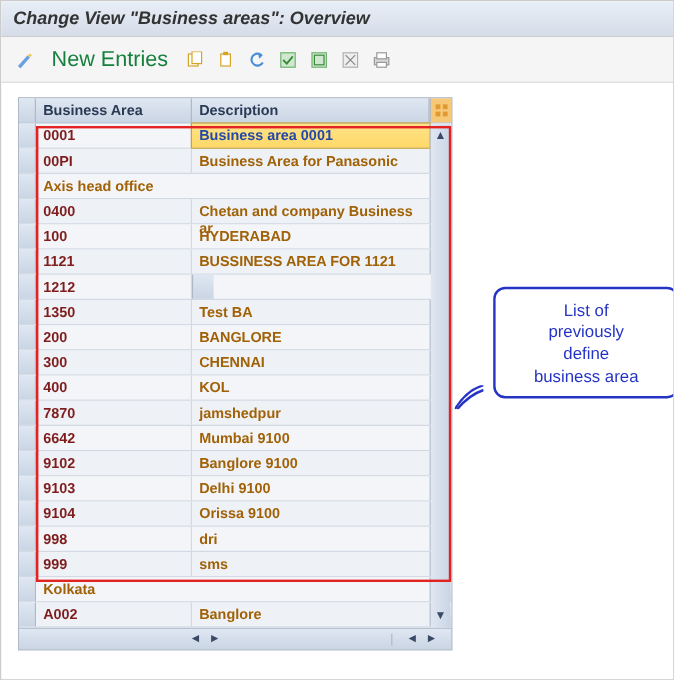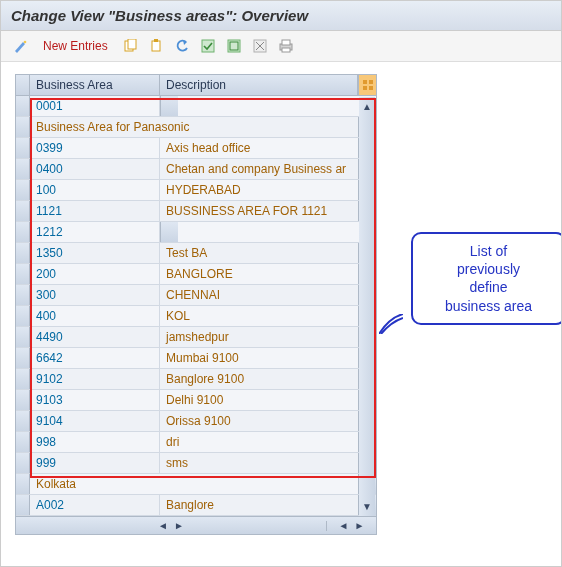--- a/index.html
+++ b/index.html
@@ -32,24 +32,24 @@
   }
   .tb-btn {
     display: inline-flex;
     align-items: center;
     justify-content: center;
     width: 20px;
     height: 18px;
     cursor: pointer;
   }
   .new-entries {
-    color: #b91c1c;
+    color: #15803d;
     cursor: pointer;
     padding: 2px 6px;
-    font-size: 12px;
+    font-size: 18px;
   }
   .content {
     padding: 12px 14px;
     position: relative;
   }
   .table-wrap {
     border: 1px solid #aeb9c7;
     width: 362px;
     background: #e7ecf3;
   }
@@ -85,21 +85,21 @@
   .row:nth-child(even) { background: #eef1f6; }
   .cell-sel {
     width: 14px;
     background: linear-gradient(#dfe7f2, #cad5e4);
     border-right: 1px solid #aeb9c7;
   }
   .cell-code {
     width: 130px;
     padding: 3px 6px;
     border-right: 1px solid #d2d9e3;
-    color: #0369a1;
+    color: #7f1d1d;
     font-family: Arial, sans-serif;
   }
   .cell-desc {
     flex: 1;
     padding: 3px 6px;
     color: #a16207;
   }
   .cell-end {
     width: 18px;
     background: linear-gradient(#dfe7f2, #cad5e4);
@@ -245,50 +245,51 @@
   <span class="tb-btn">
     <svg width="16" height="14" viewBox="0 0 16 14">
         <rect x="2" y="5" width="12" height="6" fill="#d6d6d6" stroke="#999"></rect>
         <rect x="4" y="1" width="8" height="5" fill="#fff" stroke="#999"></rect>
         <rect x="4" y="9" width="8" height="4" fill="#fff" stroke="#999"></rect>
       </svg>
   </span>
 </div>
 
 <div class="content">
-  <div class="table-wrap" style="position:relative;">
+  <div class="table-wrap" style="position:relative;font-weight:bold;">
     <div class="thead-row">
       <div class="th th-sel"></div>
       <div class="th th-code">Business Area</div>
       <div class="th th-desc">Description</div>
       <div class="th-end">
         <svg width="12" height="12" viewBox="0 0 12 12">
             <rect x="1" y="1" width="4" height="4" fill="#e09a2f"></rect>
             <rect x="7" y="1" width="4" height="4" fill="#e09a2f"></rect>
             <rect x="1" y="7" width="4" height="4" fill="#e09a2f"></rect>
             <rect x="7" y="7" width="4" height="4" fill="#e09a2f"></rect>
           </svg>
       </div>
     </div>
 
     <div class="rows" id="rows-container">
 
     <div class="row selected">
           <div class="cell-sel"></div>
           <div class="cell-code">0001</div>
-          <div class="cell-end"></div>
-        </div>
-        <div class="row">
-          <div class="cell-sel"></div>
+          <div class="cell-desc">Business area 0001</div>
+          <div class="cell-end"></div>
+        </div>
+        <div class="row">
+          <div class="cell-sel"></div>
+          <div class="cell-code">00PI</div>
           <div class="cell-desc">Business Area for Panasonic</div>
           <div class="cell-end"></div>
         </div>
         <div class="row">
           <div class="cell-sel"></div>
-          <div class="cell-code">0399</div>
           <div class="cell-desc">Axis head office</div>
           <div class="cell-end"></div>
         </div>
         <div class="row">
           <div class="cell-sel"></div>
           <div class="cell-code">0400</div>
           <div class="cell-desc">Chetan and company Business ar</div>
           <div class="cell-end"></div>
         </div>
         <div class="row">
@@ -327,21 +328,21 @@
           <div class="cell-end"></div>
         </div>
         <div class="row">
           <div class="cell-sel"></div>
           <div class="cell-code">400</div>
           <div class="cell-desc">KOL</div>
           <div class="cell-end"></div>
         </div>
         <div class="row">
           <div class="cell-sel"></div>
-          <div class="cell-code">4490</div>
+          <div class="cell-code">7870</div>
           <div class="cell-desc">jamshedpur</div>
           <div class="cell-end"></div>
         </div>
         <div class="row">
           <div class="cell-sel"></div>
           <div class="cell-code">6642</div>
           <div class="cell-desc">Mumbai  9100</div>
           <div class="cell-end"></div>
         </div>
         <div class="row">

